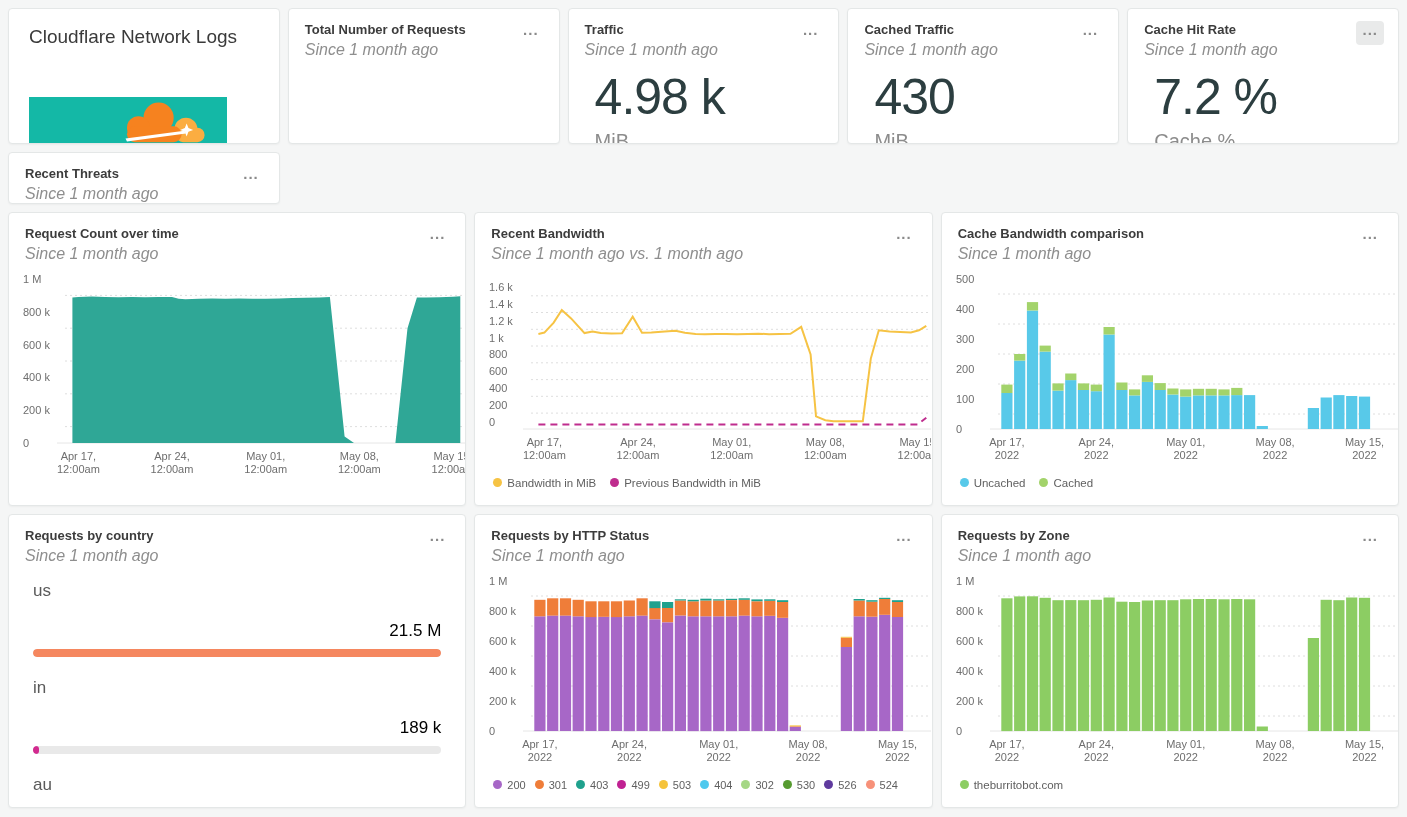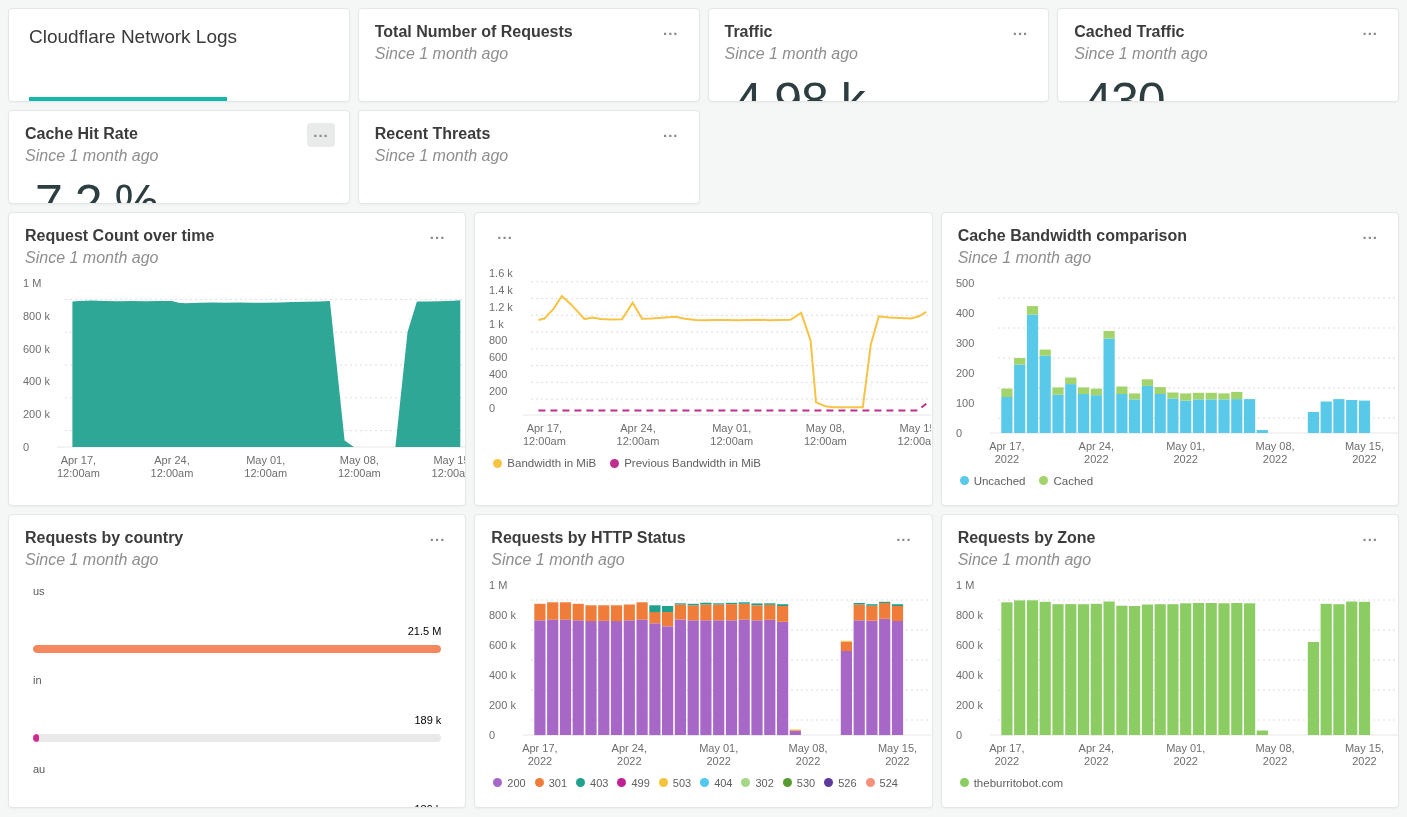--- a/index.html
+++ b/index.html
@@ -1,55 +1,55 @@
 <!DOCTYPE html>
 <html><head>
 <meta charset="utf-8">
 <style>
   * { margin:0; padding:0; box-sizing:border-box; }
   html,body { width:1407px; height:817px; overflow:hidden; background:#f5f6f6;
     font-family:"Liberation Sans", sans-serif; }
   .wrap { padding:8px; }
   .row { display:grid; gap:8px; margin-bottom:8px; }
-  .row-top { grid-template-columns:repeat(4,1fr); height:196px;border-radius:31px; }
+  .row-top { grid-template-columns:repeat(5,1fr); height:196px;border-radius:31px; }
   .row-chart { grid-template-columns:repeat(3,1fr); height:294px; }
   .panel { background:#fff; border:1px solid #e4e7e7; border-radius:4px;
     box-shadow:0 1px 2px rgba(0,0,0,.04); position:relative; overflow:hidden; }
   .panel-head { display:flex; justify-content:space-between; align-items:flex-start;
     padding:12px 14px 0 16px; }
-  .p-title { font-size:16px; font-weight:bold; color:#3c3c3c; line-height:1.35; }
+  .p-title { font-size:13px; font-weight:bold; color:#3c3c3c; line-height:1.35; }
   .p-sub { font-size:16px; color:#8e8e8e; margin-top:2px;font-style:italic; }
   .menu-dots { color:#8a8a8a; font-size:15px; font-weight:bold; letter-spacing:1px;
     line-height:10px; padding:4px 6px 10px 6px; border-radius:4px; cursor:pointer; }
   .menu-dots.menu-active { background:#e9eaea; }
   .stat-body { padding:10px 0 0 26px; }
   .stat-value { font-size:50px; color:#2c3e40; letter-spacing:-1px; line-height:1.15; }
   .stat-unit { font-size:20px; color:#8c8c8c; margin-top:4px; }
   
   .brand-title { font-size:19px; color:#3a3a3a; line-height:1.5; padding:14px 16px 0 20px; }
   .logo-box { position:absolute; left:20px; top:88px; width:198px; height:74px; background:#14b8a6; }
   .logo-cloud { position:absolute; right:2px; top:2px; }
   .logo-word { position:absolute; left:8px; bottom:6px; font-size:18.5px; font-weight:bold;
     letter-spacing:1.6px; color:#414042; }
   .logo-mark { font-size:11px; vertical-align:top; }
   
   .chart-box { margin-top:6px; padding-left:12px; }
   svg text { font-family:"Liberation Sans", sans-serif; }
   .grid { stroke:#dedede; stroke-width:1; stroke-dasharray:2 3; }
   .axis { stroke:#e6e6e6; stroke-width:1; }
   .ylab, .xlab { font-size:11px; fill:#6e6e6e; }
-  .legend { display:flex; align-items:center; padding-left:18px; 
+  .legend { display:flex; align-items:center; padding-left:18px; margin-top:6px;
     font-size:11.5px; color:#5f5f5f; }
   .legend .li { display:inline-flex; align-items:center; margin-right:14px; cursor:pointer; white-space:nowrap; }
   .legend.tight .li { margin-right:9px; font-size:11px; }
   .legend .dot { width:9px; height:9px; border-radius:50%; display:inline-block; margin-right:5px; }
   
   .c-rows { padding:16px 24px 0 24px; }
   .c-row { margin-bottom:21px; }
-  .c-line { display:flex; justify-content:space-between; font-size:11px; color:#5a5a5a; margin-bottom:8px; }
+  .c-line { display:flex; justify-content:space-between; font-size:17px; color:#5a5a5a; margin-bottom:8px; }
   .c-val { color:#000000;margin-top:40px; }
   .c-track { height:8px; border-radius:4px; background:#e9e9e9; overflow:hidden; }
   .c-fill { height:8px; border-radius:4px; }
 </style>
 </head>
 <body>
 
 <div class="wrap">
 
   <div class="row row-top">
@@ -163,20 +163,24 @@
             <text class="xlab" text-anchor="middle" x="244.7" y="204">12:00am</text>
             <text class="xlab" text-anchor="middle" x="338.3" y="191">May 08,</text>
             <text class="xlab" text-anchor="middle" x="338.3" y="204">12:00am</text>
             <text class="xlab" text-anchor="middle" x="432.0" y="191">May 15,</text>
             <text class="xlab" text-anchor="middle" x="432.0" y="204">12:00am</text>
           </svg></div>
     </div>
 
     <div class="panel">
       <div class="panel-head">
+        <div>
+          <div class="p-title">Recent Bandwidth</div>
+          <div class="p-sub">Since 1 month ago vs. 1 month ago</div>
+        </div>
         <div class="menu-dots">...</div>
       </div>
       <div class="chart-box"><svg width="444" height="198" viewBox="0 0 444 198">
             <line class="grid" x1="44" x2="444" y1="144.1" y2="144.1"></line>
             <line class="grid" x1="44" x2="444" y1="127.3" y2="127.3"></line>
             <line class="grid" x1="44" x2="444" y1="110.6" y2="110.6"></line>
             <line class="grid" x1="44" x2="444" y1="93.8" y2="93.8"></line>
             <line class="grid" x1="44" x2="444" y1="77.0" y2="77.0"></line>
             <line class="grid" x1="44" x2="444" y1="60.3" y2="60.3"></line>
             <line class="grid" x1="44" x2="444" y1="43.5" y2="43.5"></line>

